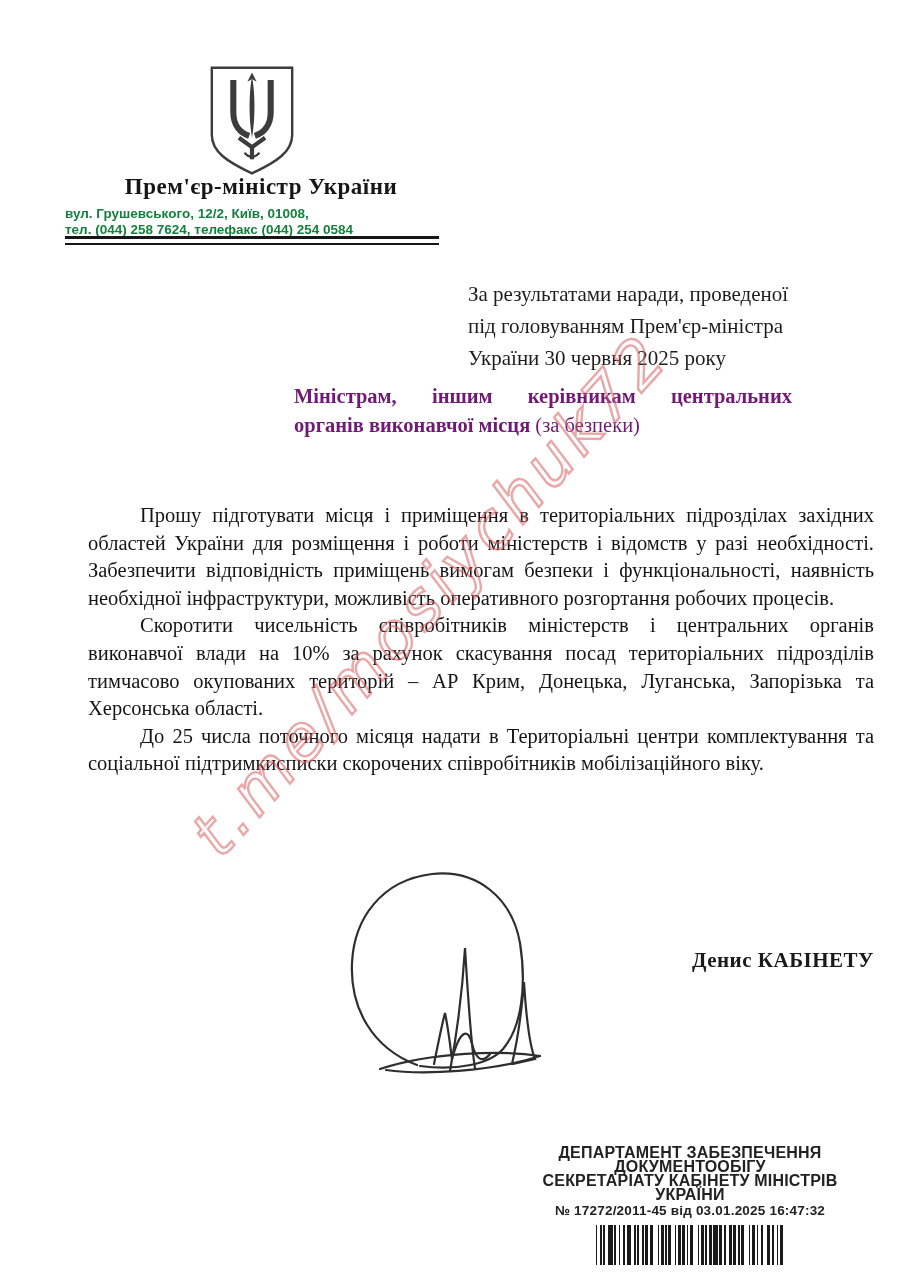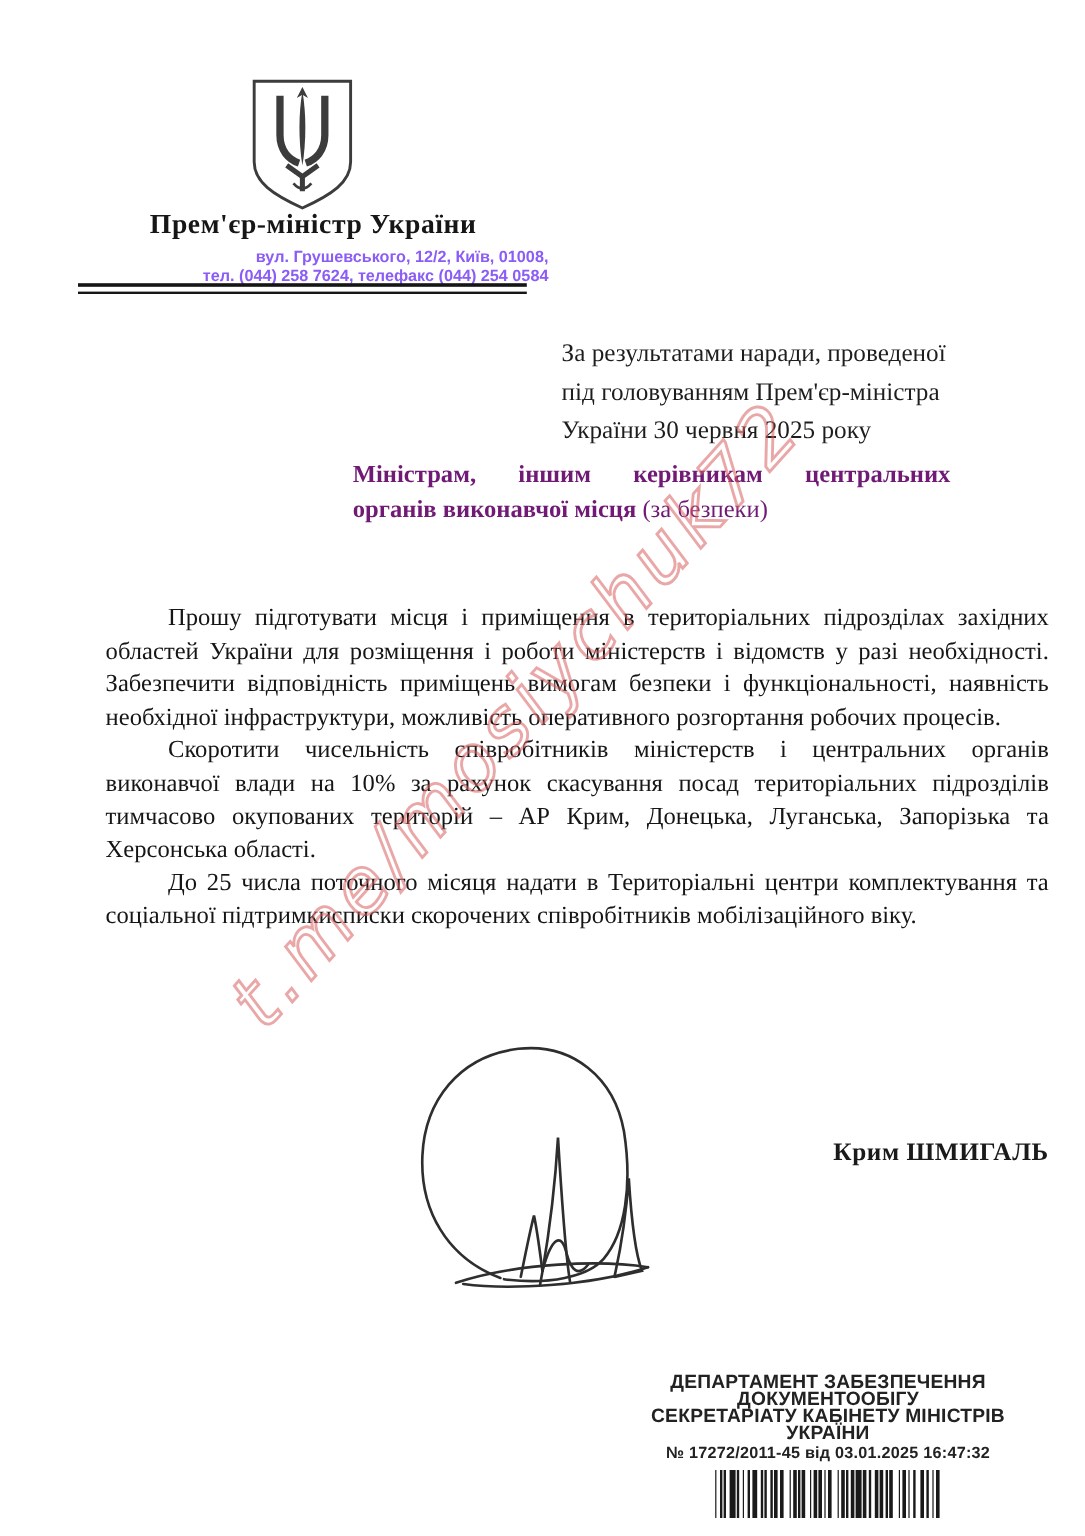--- a/index.html
+++ b/index.html
@@ -3,23 +3,23 @@
 <meta charset="utf-8">
 <style>
   html,body{margin:0;padding:0;background:#ffffff;}
   .page{position:relative;width:904px;height:1280px;background:#ffffff;overflow:hidden;
         font-family:"Liberation Serif", serif;color:#1b1b1b;}
 
   
   .coat{position:absolute;left:205px;top:64px;width:94px;height:114px;}
   .header-title{position:absolute;left:65px;top:174px;width:392px;text-align:center;
         font-weight:bold;font-size:23px;letter-spacing:0.5px;color:#161616;}
-  .header-address{position:absolute;left:65px;top:206px;width:392px;text-align:right;
+  .header-address{position:absolute;left:65px;top:206px;width:392px;text-align:left;
         font-family:"Liberation Sans", sans-serif;font-weight:bold;font-size:13.5px;
-        line-height:16px;color:#8b5cf6;}
+        line-height:16px;color:#15803d;}
   .double-line{position:absolute;left:65px;top:236px;width:374px;height:4px;
         border-top:3px solid #161616;border-bottom:2px solid #161616;}
 
   
   .ref-block{position:absolute;left:468px;top:278px;width:384px;
         font-size:21px;line-height:32px;color:#1d1d1d;}
 
   
   .addressee{position:absolute;left:294px;top:382px;width:498px;font-size:20.5px;
         line-height:29px;color:#701a75;}
@@ -94,21 +94,21 @@
       <path d="M95 207 C50 190 28 150 30 105 C32 60 60 22 110 16 C155 11 190 40 198 85 C205 130 199 170 181 191 C168 206 135 213 98 208"></path>
       <path d="M128 213 C133 186 140 140 143 90 C146 140 149 186 153 210"></path>
       <path d="M112 206 C116 186 120 166 123 155 C126 169 128 186 130 201"></path>
       <path d="M130 201 C138 172 146 169 150 186 C154 201 160 206 168 196"></path>
       <path d="M190 206 C196 180 200 150 202 124 C204 156 207 186 213 201 L191 206"></path>
       <path d="M58 211 C110 194 180 192 218 198"></path>
       <path d="M218 198 C170 214 100 217 64 212"></path>
     </g>
   </svg>
 
-  <div class="signer-name">Крим ШМИГАЛЬ</div>
+  <div class="signer-name">Денис КАБІНЕТУ</div>
 
   <div class="stamp">
     <div class="s1">ДЕПАРТАМЕНТ ЗАБЕЗПЕЧЕННЯ ДОКУМЕНТООБІГУ</div>
     <div class="s1">СЕКРЕТАРІАТУ КАБІНЕТУ МІНІСТРІВ УКРАЇНИ</div>
     <div class="s3">№ 17272/2011-45 від 03.01.2025 16:47:32</div>
     <div class="barcode"><span style="display: inline-block; height: 40px; vertical-align: top; width: 1.55px; background: rgb(26, 26, 26);"></span><span style="display: inline-block; height: 40px; vertical-align: top; width: 3.1px; background: transparent;"></span><span style="display: inline-block; height: 40px; vertical-align: top; width: 1.55px; background: rgb(26, 26, 26);"></span><span style="display: inline-block; height: 40px; vertical-align: top; width: 1.55px; background: transparent;"></span><span style="display: inline-block; height: 40px; vertical-align: top; width: 1.55px; background: rgb(26, 26, 26);"></span><span style="display: inline-block; height: 40px; vertical-align: top; width: 3.1px; background: transparent;"></span><span style="display: inline-block; height: 40px; vertical-align: top; width: 4.65px; background: rgb(26, 26, 26);"></span><span style="display: inline-block; height: 40px; vertical-align: top; width: 1.55px; background: transparent;"></span><span style="display: inline-block; height: 40px; vertical-align: top; width: 1.55px; background: rgb(26, 26, 26);"></span><span style="display: inline-block; height: 40px; vertical-align: top; width: 3.1px; background: transparent;"></span><span style="display: inline-block; height: 40px; vertical-align: top; width: 1.55px; background: rgb(26, 26, 26);"></span><span style="display: inline-block; height: 40px; vertical-align: top; width: 3.1px; background: transparent;"></span><span style="display: inline-block; height: 40px; vertical-align: top; width: 1.55px; background: rgb(26, 26, 26);"></span><span style="display: inline-block; height: 40px; vertical-align: top; width: 1.55px; background: transparent;"></span><span style="display: inline-block; height: 40px; vertical-align: top; width: 4.65px; background: rgb(26, 26, 26);"></span><span style="display: inline-block; height: 40px; vertical-align: top; width: 3.1px; background: transparent;"></span><span style="display: inline-block; height: 40px; vertical-align: top; width: 1.55px; background: rgb(26, 26, 26);"></span><span style="display: inline-block; height: 40px; vertical-align: top; width: 1.55px; background: transparent;"></span><span style="display: inline-block; height: 40px; vertical-align: top; width: 1.55px; background: rgb(26, 26, 26);"></span><span style="display: inline-block; height: 40px; vertical-align: top; width: 3.1px; background: transparent;"></span><span style="display: inline-block; height: 40px; vertical-align: top; width: 1.55px; background: rgb(26, 26, 26);"></span><span style="display: inline-block; height: 40px; vertical-align: top; width: 1.55px; background: transparent;"></span><span style="display: inline-block; height: 40px; vertical-align: top; width: 3.1px; background: rgb(26, 26, 26);"></span><span style="display: inline-block; height: 40px; vertical-align: top; width: 1.55px; background: transparent;"></span><span style="display: inline-block; height: 40px; vertical-align: top; width: 3.1px; background: rgb(26, 26, 26);"></span><span style="display: inline-block; height: 40px; vertical-align: top; width: 4.65px; background: transparent;"></span><span style="display: inline-block; height: 40px; vertical-align: top; width: 1.55px; background: rgb(26, 26, 26);"></span><span style="display: inline-block; height: 40px; vertical-align: top; width: 1.55px; background: transparent;"></span><span style="display: inline-block; height: 40px; vertical-align: top; width: 3.1px; background: rgb(26, 26, 26);"></span><span style="display: inline-block; height: 40px; vertical-align: top; width: 1.55px; background: transparent;"></span><span style="display: inline-block; height: 40px; vertical-align: top; width: 1.55px; background: rgb(26, 26, 26);"></span><span style="display: inline-block; height: 40px; vertical-align: top; width: 1.55px; background: transparent;"></span><span style="display: inline-block; height: 40px; vertical-align: top; width: 3.1px; background: rgb(26, 26, 26);"></span><span style="display: inline-block; height: 40px; vertical-align: top; width: 3.1px; background: transparent;"></span><span style="display: inline-block; height: 40px; vertical-align: top; width: 1.55px; background: rgb(26, 26, 26);"></span><span style="display: inline-block; height: 40px; vertical-align: top; width: 1.55px; background: transparent;"></span><span style="display: inline-block; height: 40px; vertical-align: top; width: 3.1px; background: rgb(26, 26, 26);"></span><span style="display: inline-block; height: 40px; vertical-align: top; width: 1.55px; background: transparent;"></span><span style="display: inline-block; height: 40px; vertical-align: top; width: 3.1px; background: rgb(26, 26, 26);"></span><span style="display: inline-block; height: 40px; vertical-align: top; width: 1.55px; background: transparent;"></span><span style="display: inline-block; height: 40px; vertical-align: top; width: 1.55px; background: rgb(26, 26, 26);"></span><span style="display: inline-block; height: 40px; vertical-align: top; width: 1.55px; background: transparent;"></span><span style="display: inline-block; height: 40px; vertical-align: top; width: 3.1px; background: rgb(26, 26, 26);"></span><span style="display: inline-block; height: 40px; vertical-align: top; width: 4.65px; background: transparent;"></span><span style="display: inline-block; height: 40px; vertical-align: top; width: 1.55px; background: rgb(26, 26, 26);"></span><span style="display: inline-block; height: 40px; vertical-align: top; width: 1.55px; background: transparent;"></span><span style="display: inline-block; height: 40px; vertical-align: top; width: 3.1px; background: rgb(26, 26, 26);"></span><span style="display: inline-block; height: 40px; vertical-align: top; width: 1.55px; background: transparent;"></span><span style="display: inline-block; height: 40px; vertical-align: top; width: 1.55px; background: rgb(26, 26, 26);"></span><span style="display: inline-block; height: 40px; vertical-align: top; width: 1.55px; background: transparent;"></span><span style="display: inline-block; height: 40px; vertical-align: top; width: 3.1px; background: rgb(26, 26, 26);"></span><span style="display: inline-block; height: 40px; vertical-align: top; width: 1.55px; background: transparent;"></span><span style="display: inline-block; height: 40px; vertical-align: top; width: 4.65px; background: rgb(26, 26, 26);"></span><span style="display: inline-block; height: 40px; vertical-align: top; width: 1.55px; background: transparent;"></span><span style="display: inline-block; height: 40px; vertical-align: top; width: 3.1px; background: rgb(26, 26, 26);"></span><span style="display: inline-block; height: 40px; vertical-align: top; width: 1.55px; background: transparent;"></span><span style="display: inline-block; height: 40px; vertical-align: top; width: 1.55px; background: rgb(26, 26, 26);"></span><span style="display: inline-block; height: 40px; vertical-align: top; width: 3.1px; background: transparent;"></span><span style="display: inline-block; height: 40px; vertical-align: top; width: 3.1px; background: rgb(26, 26, 26);"></span><span style="display: inline-block; height: 40px; vertical-align: top; width: 1.55px; background: transparent;"></span><span style="display: inline-block; height: 40px; vertical-align: top; width: 3.1px; background: rgb(26, 26, 26);"></span><span style="display: inline-block; height: 40px; vertical-align: top; width: 1.55px; background: transparent;"></span><span style="display: inline-block; height: 40px; vertical-align: top; width: 1.55px; background: rgb(26, 26, 26);"></span><span style="display: inline-block; height: 40px; vertical-align: top; width: 1.55px; background: transparent;"></span><span style="display: inline-block; height: 40px; vertical-align: top; width: 3.1px; background: rgb(26, 26, 26);"></span><span style="display: inline-block; height: 40px; vertical-align: top; width: 4.65px; background: transparent;"></span><span style="display: inline-block; height: 40px; vertical-align: top; width: 1.55px; background: rgb(26, 26, 26);"></span><span style="display: inline-block; height: 40px; vertical-align: top; width: 1.55px; background: transparent;"></span><span style="display: inline-block; height: 40px; vertical-align: top; width: 3.1px; background: rgb(26, 26, 26);"></span><span style="display: inline-block; height: 40px; vertical-align: top; width: 1.55px; background: transparent;"></span><span style="display: inline-block; height: 40px; vertical-align: top; width: 1.55px; background: rgb(26, 26, 26);"></span><span style="display: inline-block; height: 40px; vertical-align: top; width: 3.1px; background: transparent;"></span><span style="display: inline-block; height: 40px; vertical-align: top; width: 1.55px; background: rgb(26, 26, 26);"></span><span style="display: inline-block; height: 40px; vertical-align: top; width: 4.65px; background: transparent;"></span><span style="display: inline-block; height: 40px; vertical-align: top; width: 3.1px; background: rgb(26, 26, 26);"></span><span style="display: inline-block; height: 40px; vertical-align: top; width: 1.55px; background: transparent;"></span><span style="display: inline-block; height: 40px; vertical-align: top; width: 1.55px; background: rgb(26, 26, 26);"></span><span style="display: inline-block; height: 40px; vertical-align: top; width: 3.1px; background: transparent;"></span><span style="display: inline-block; height: 40px; vertical-align: top; width: 1.55px; background: rgb(26, 26, 26);"></span><span style="display: inline-block; height: 40px; vertical-align: top; width: 1.55px; background: transparent;"></span><span style="display: inline-block; height: 40px; vertical-align: top; width: 3.1px; background: rgb(26, 26, 26);"></span><span style="display: inline-block; height: 40px; vertical-align: top; width: 1.55px; background: transparent;"></span></div>
   </div>
 
   <div class="watermark">
     <svg width="880" height="120">

